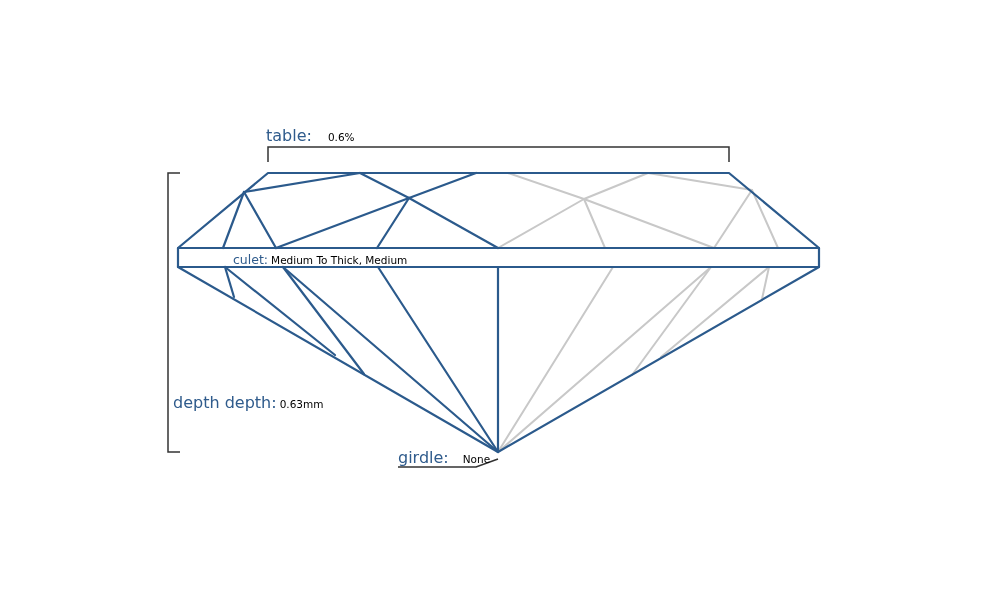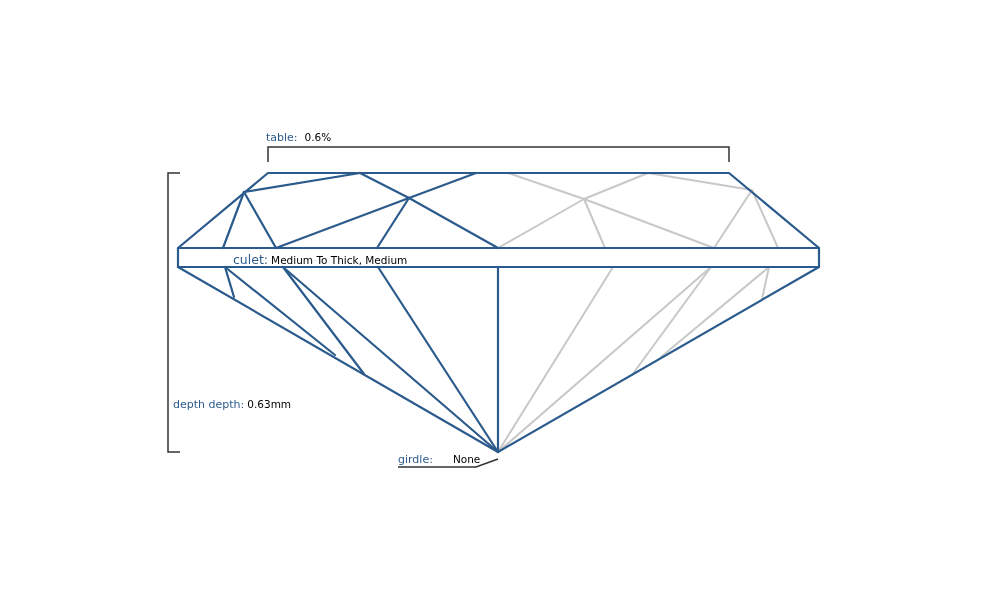--- a/index.html
+++ b/index.html
@@ -22,35 +22,35 @@
       height: 598px;
     }
     .label {
       position: absolute;
       white-space: nowrap;
       line-height: 1;
     }
     .label .key {
       color: #2f5b8c;
       font-family: "DejaVu Sans", sans-serif;
-      font-size: 11px;
+      font-size: 16px;
     }
     .label .val {
       color: #000000;
       font-family: "DejaVu Sans", sans-serif;
       font-size: 10.5px;
       margin-left: 3px;
     }
     #lbl-table { left: 266px; top: 128px; }
-    #lbl-table .val { margin-left: 7px; }
+    #lbl-table .val { margin-left: 16px; }
     #lbl-girdle { left: 233px; top: 251px; }
     #lbl-girdle .key { font-size: 12.5px; }
     #lbl-depth { left: 173px; top: 395px; }
     #lbl-culet { left: 398px; top: 450px; }
-    #lbl-culet .val { margin-left: 20px; }
+    #lbl-culet .val { margin-left: 14px; }
   </style>
 </head>
 <body>
 
 <svg id="diagram" viewBox="0 0 1000 598" xmlns="http://www.w3.org/2000/svg">
 
   <g stroke="#c8c8c8" stroke-width="2" fill="none" stroke-linecap="round">
 
     <line x1="508" y1="173" x2="584" y2="199"></line>
     <line x1="584" y1="199" x2="714" y2="248"></line>

